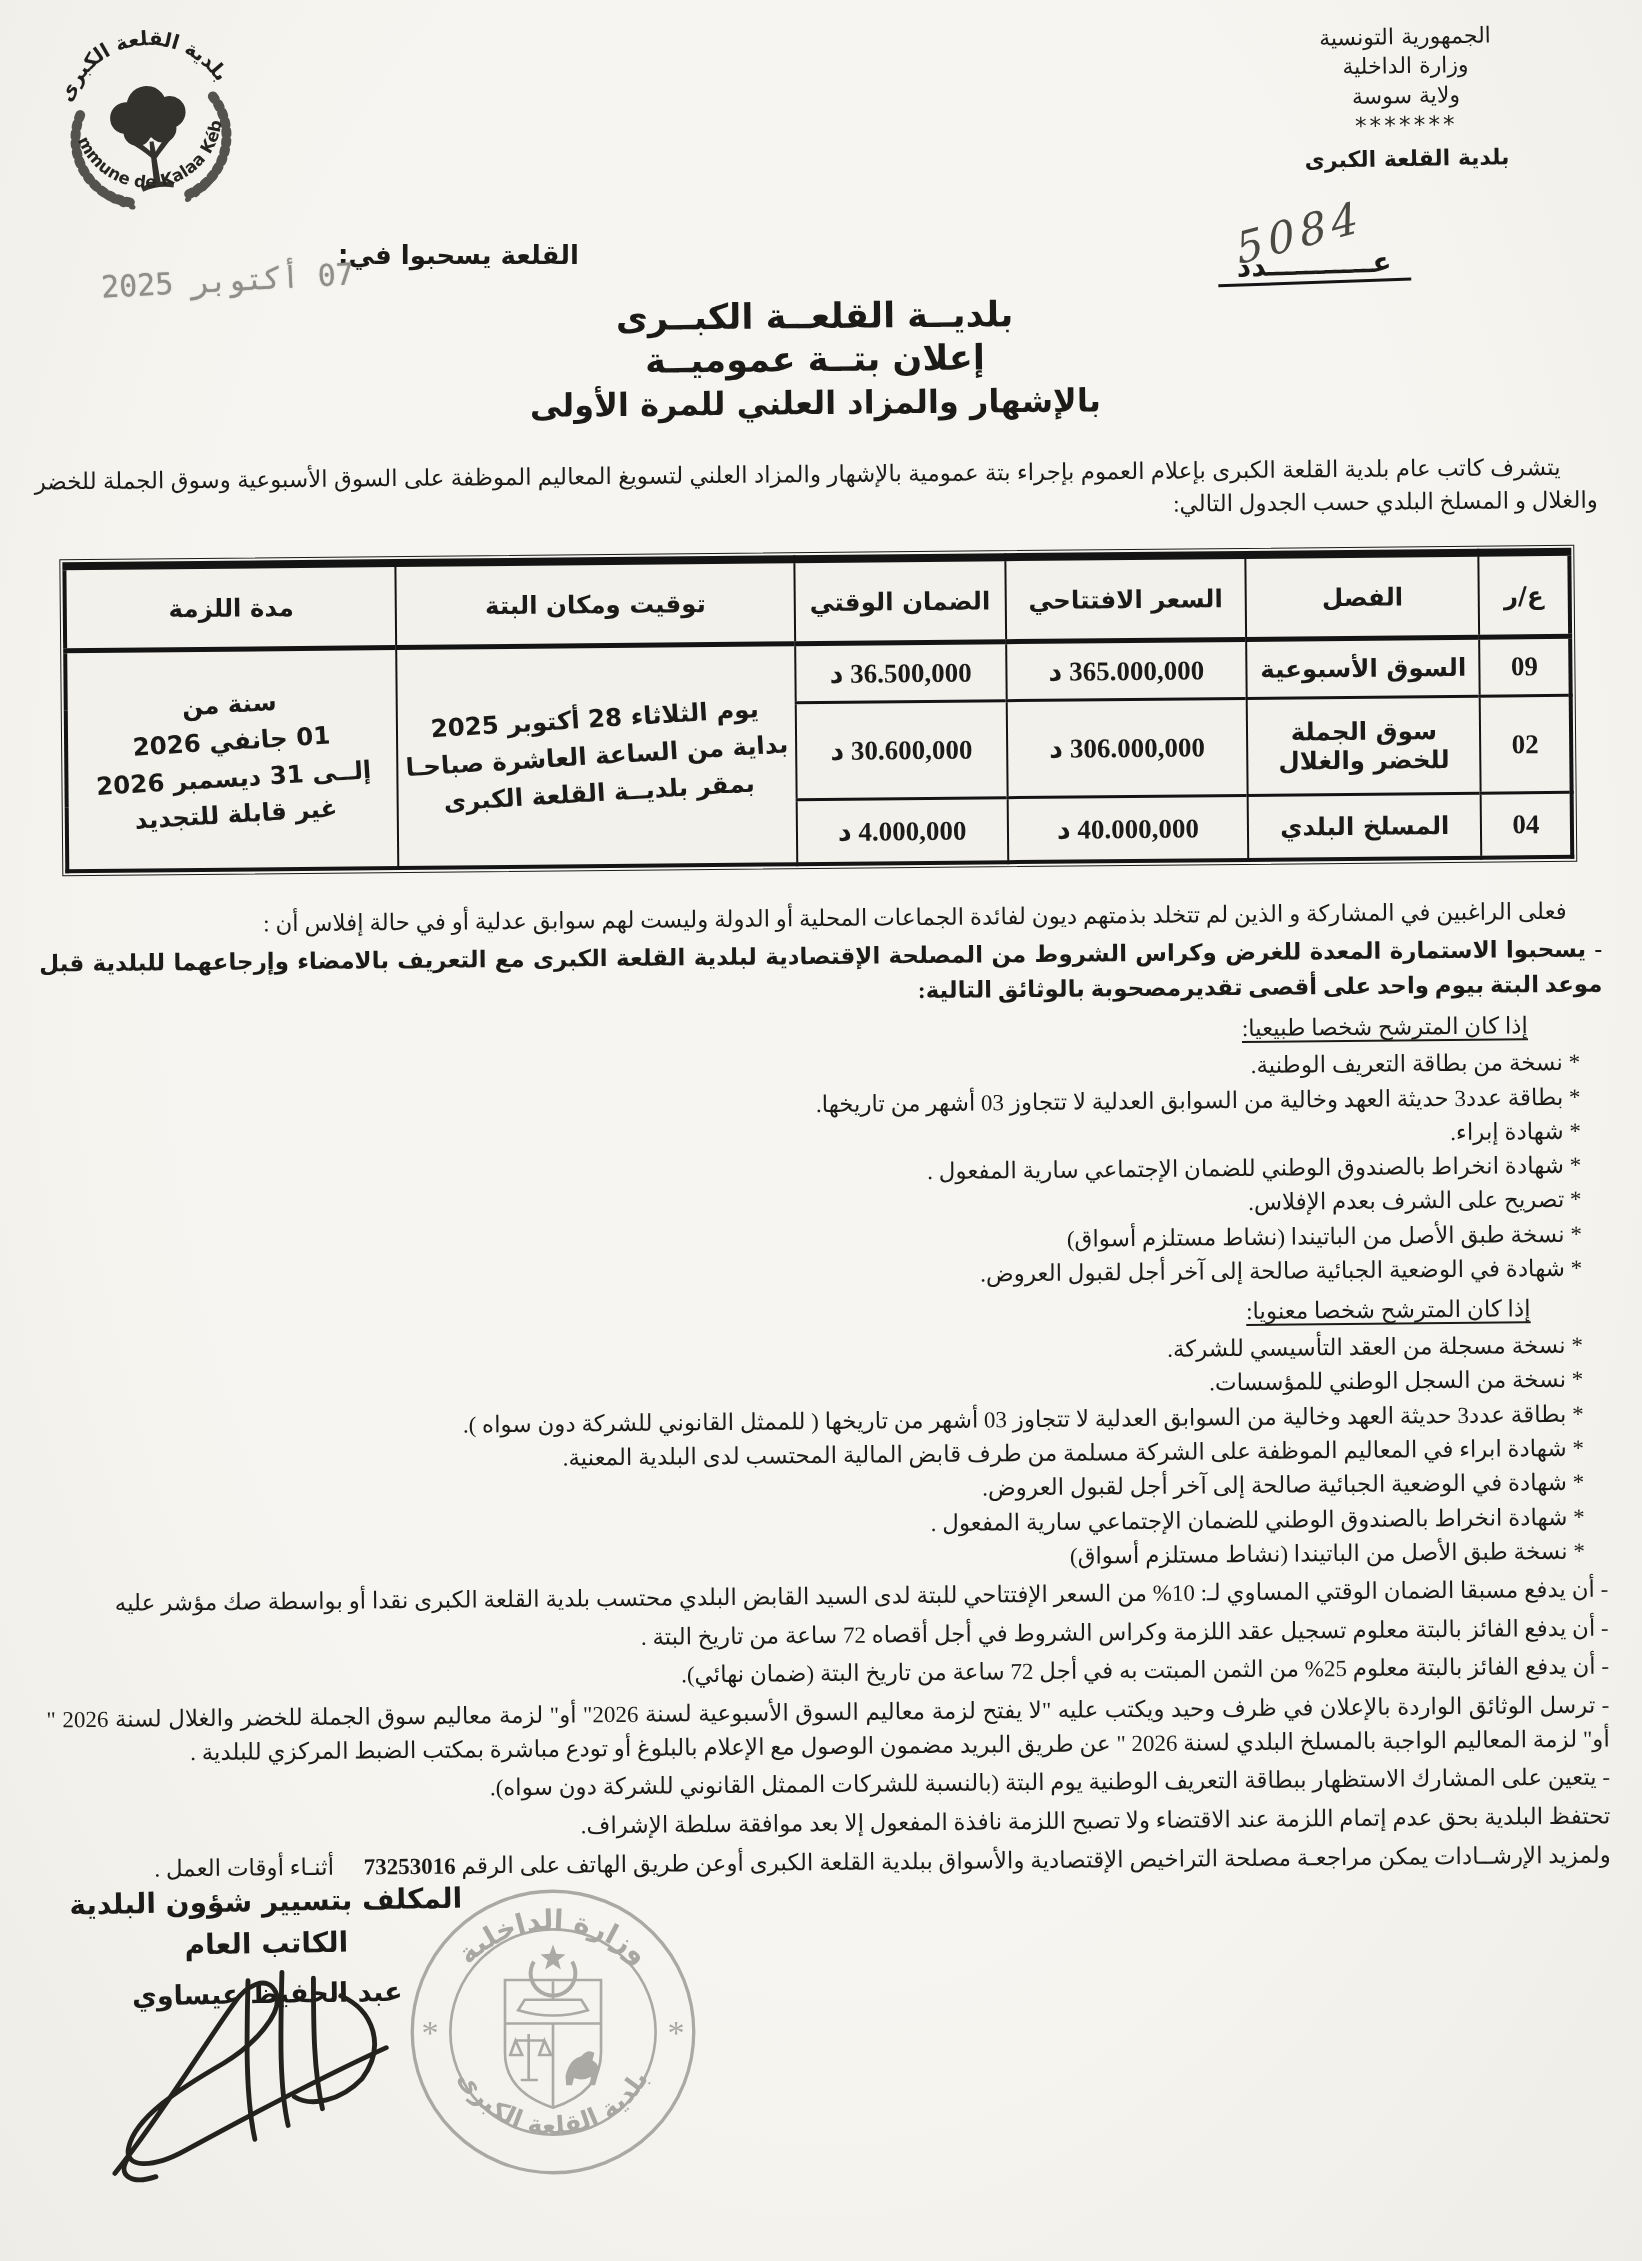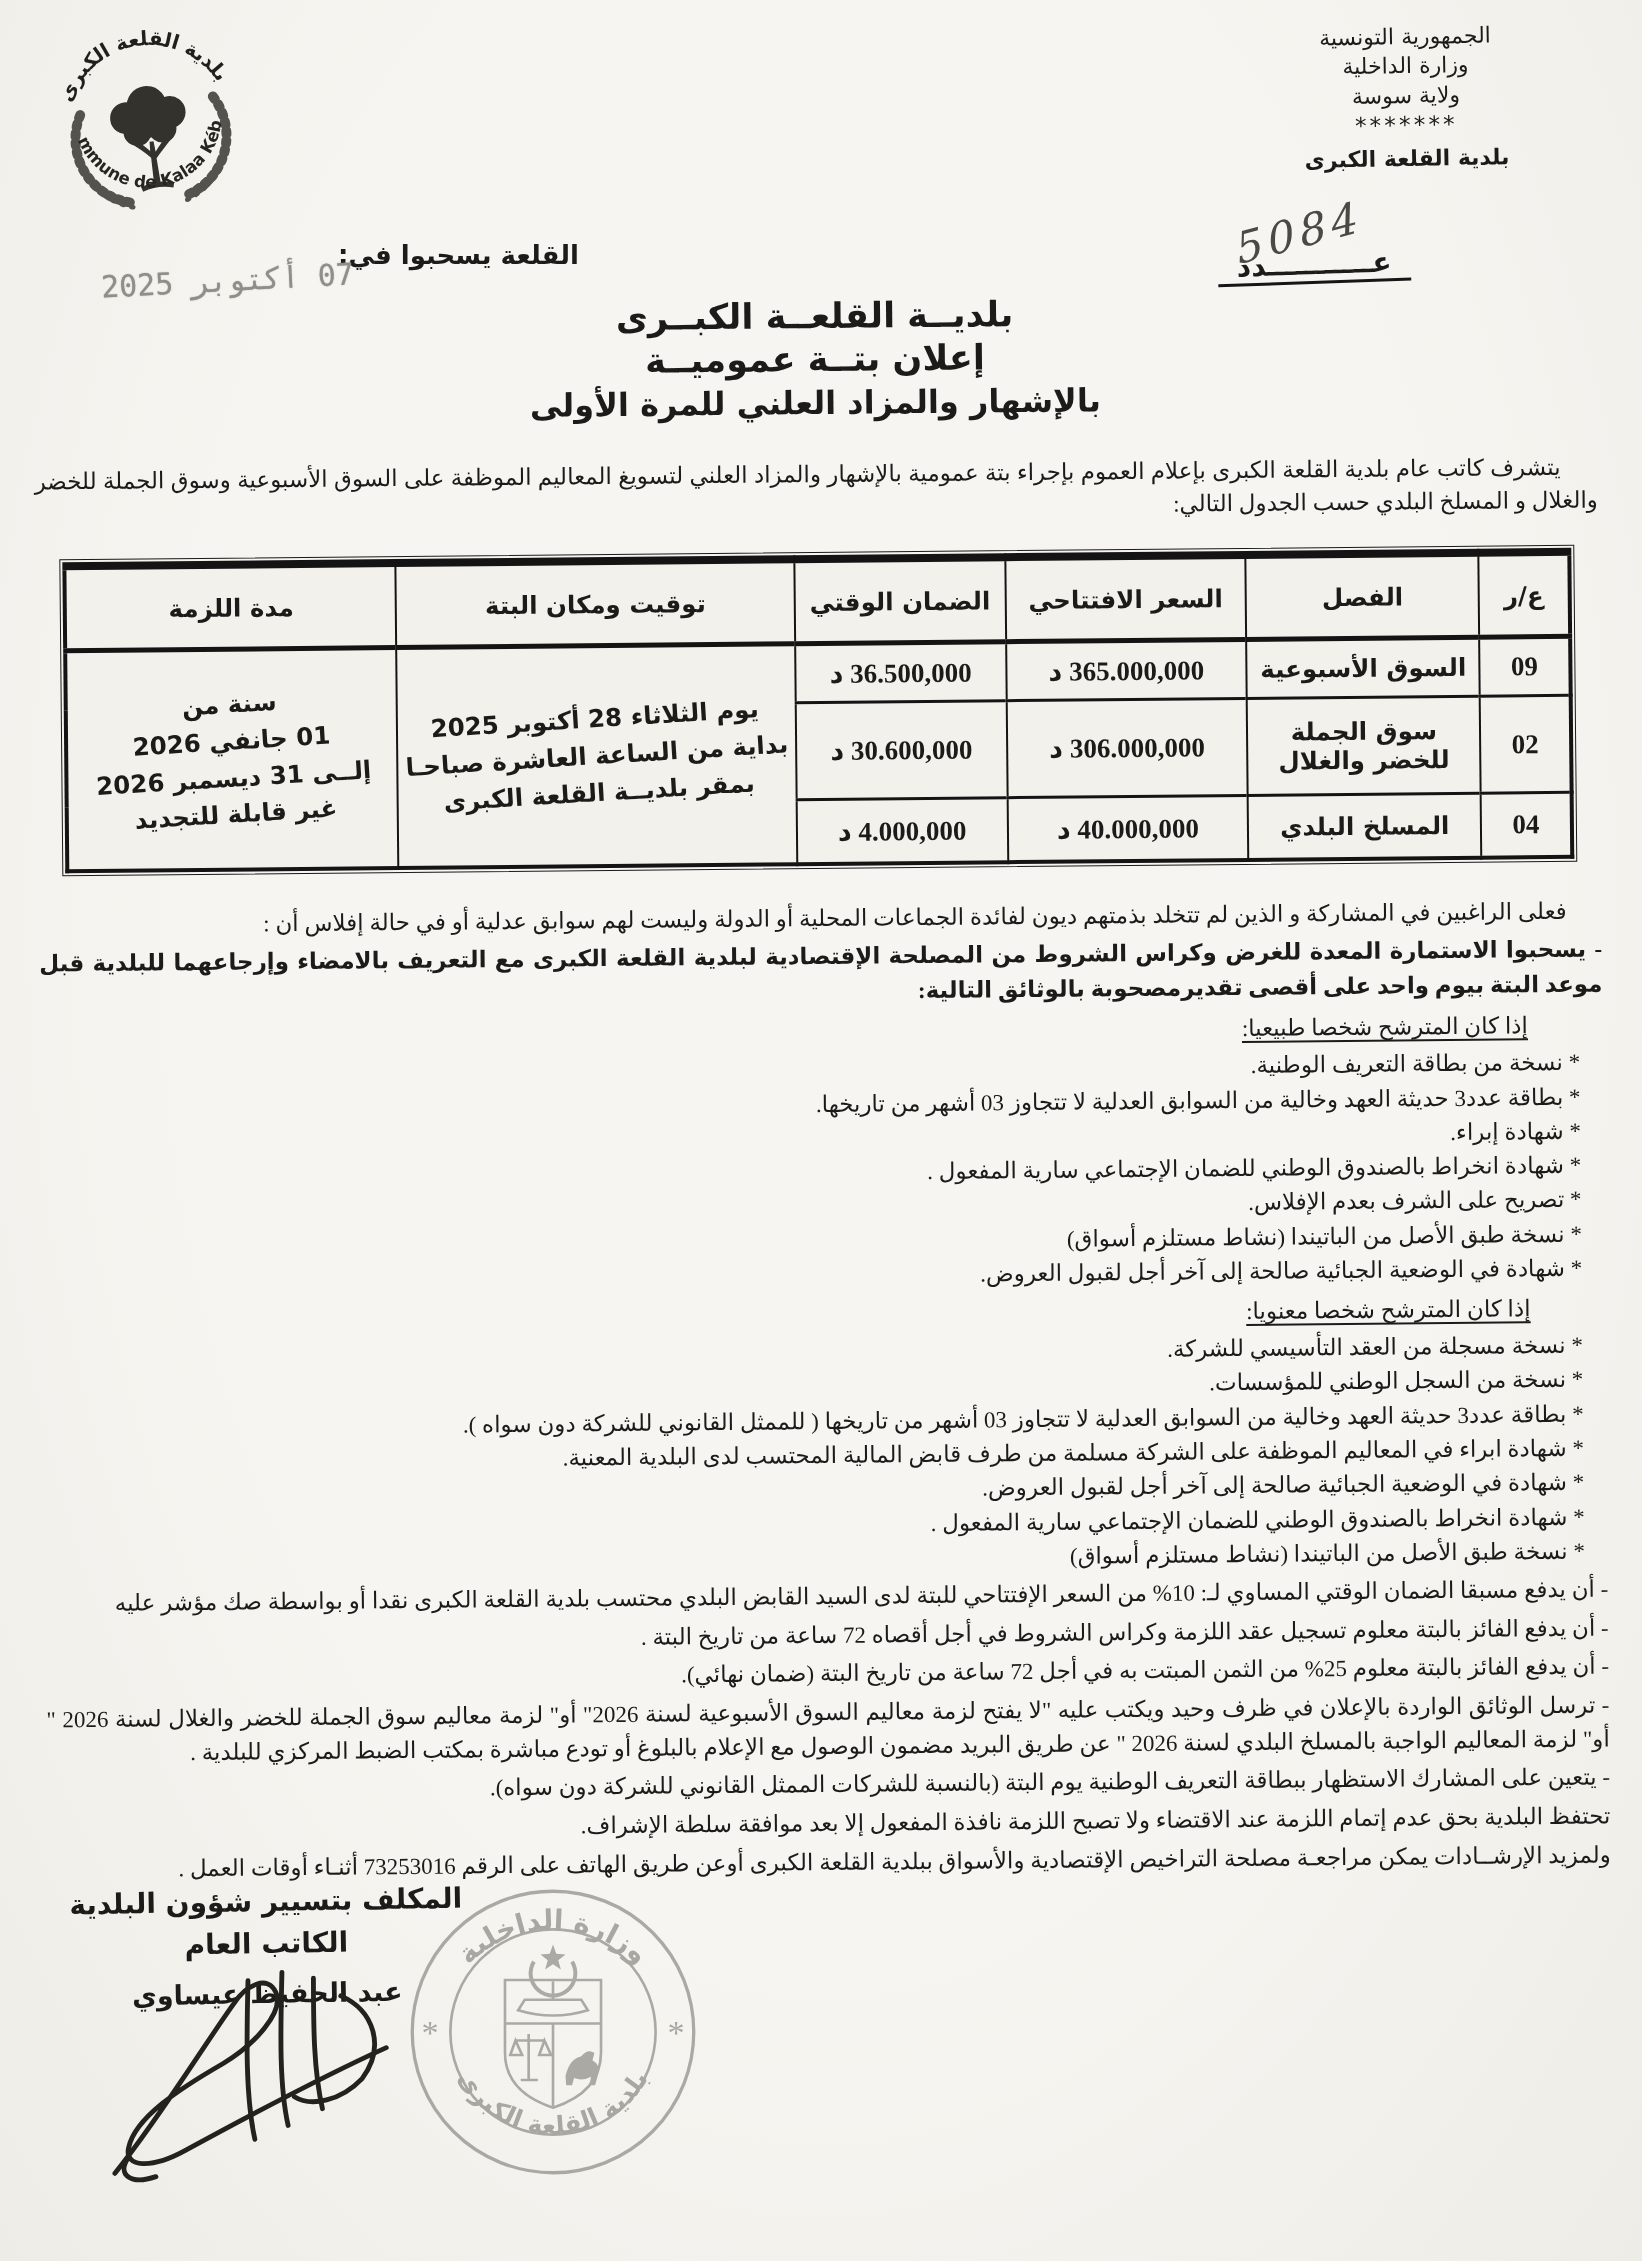--- a/index.html
+++ b/index.html
@@ -48,21 +48,21 @@
   .cellwrap{white-space:pre-line;font-size:24.5px;line-height:1.5;transform:rotate(-3deg);
     font-family:"DejaVu Sans",sans-serif;}
   
   .elig{font-size:23px;margin:37px 0 0 0;text-indent:35px;text-align:right;line-height:1.4;}
   .withdraw{font-size:23px;font-weight:bold;text-align:justify;margin:5.2px 0 0 0;line-height:1.5;}
   .sec-h{font-size:23px;text-decoration:underline;text-decoration-thickness:1.9px;text-underline-offset:4.5px;
     margin:10.3px 75px 7.7px 0;}
   .doc-item{font-size:23px;margin:2.6px 23px 2.6px 0;line-height:1.38;}
   .cond{font-size:23px;text-align:justify;margin:5.2px 0 0 0;line-height:1.46;}
   .closing{font-size:23px;text-align:justify;margin:5.2px 0 0 0;line-height:1.46;}
-  .bold{font-weight:normal;}
+  .bold{font-weight:bold;margin-left:24px;}
   
   .sig-block{position:absolute;top:1881px;left:58px;width:419px;text-align:center;font-weight:bold;
     font-size:28px;line-height:1.5;transform:rotate(-1deg);font-family:"DejaVu Sans",sans-serif;}
   .sig-name{font-size:27px;margin-top:9px;}
   .sig-svg{position:absolute;top:1939px;left:77px;width:361px;height:245px;}
   .seal-svg{position:absolute;top:1884px;left:406px;width:296px;height:296px;opacity:0.9;}
   .arc-text{font-family:"DejaVu Sans",sans-serif;}
 </style>
 </head>
 <body>

